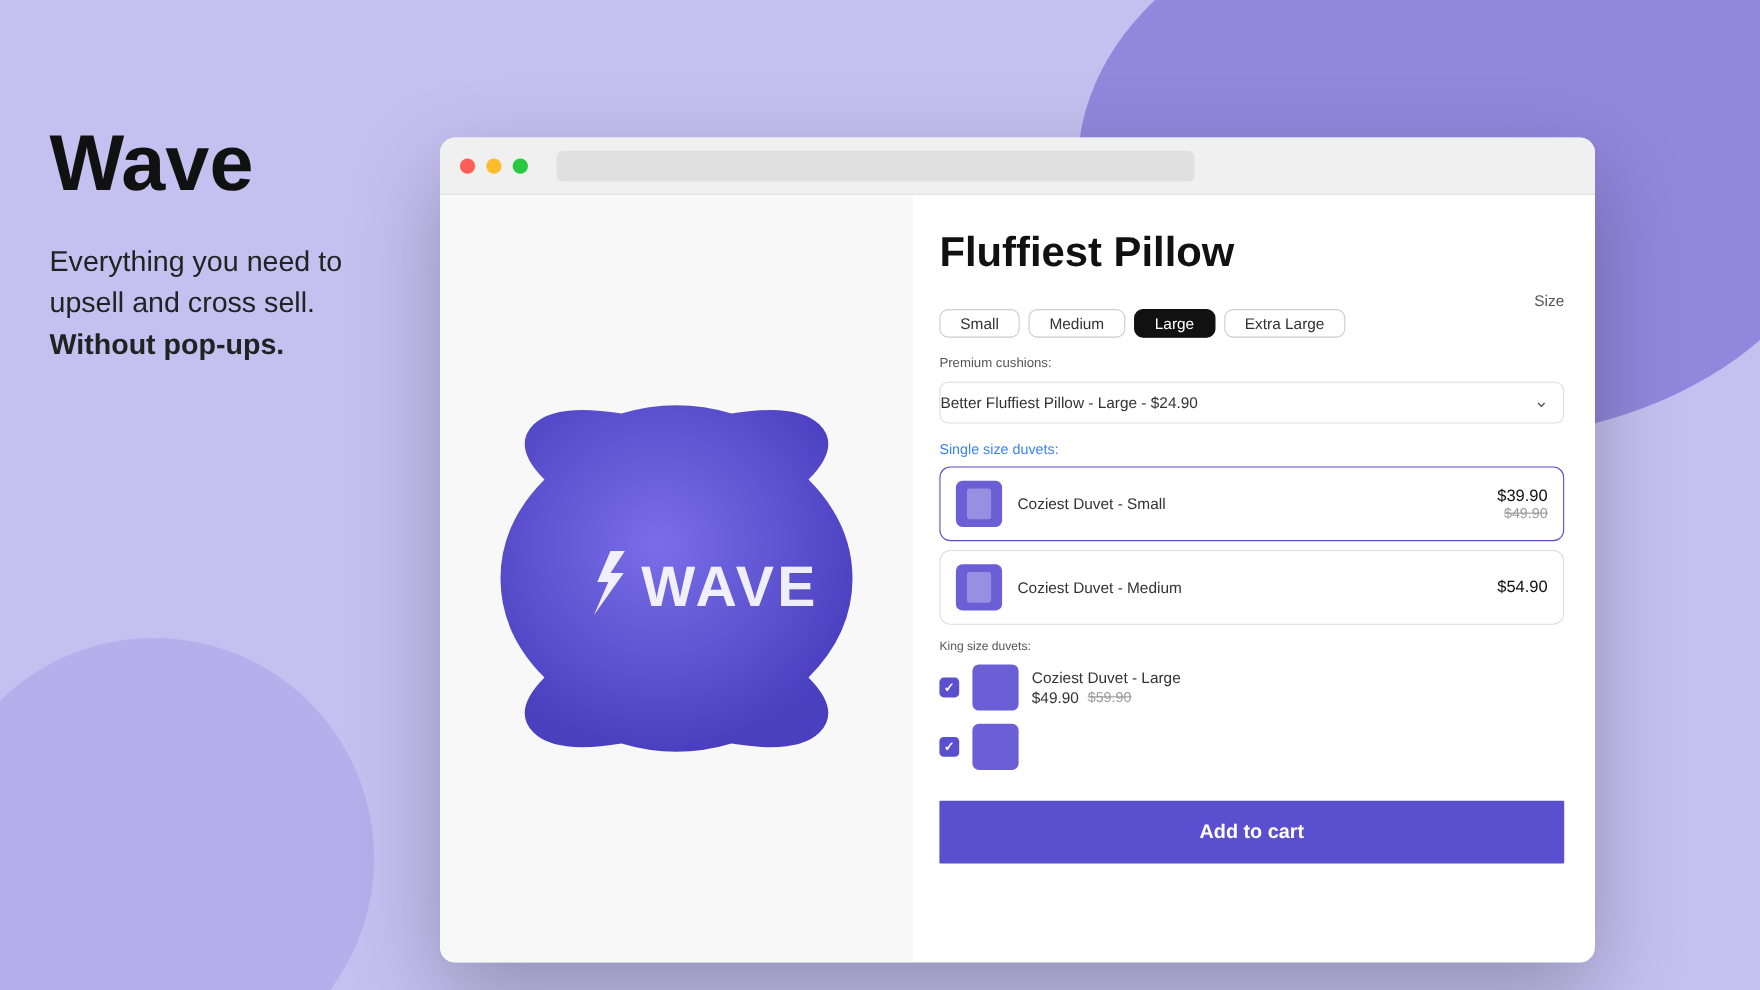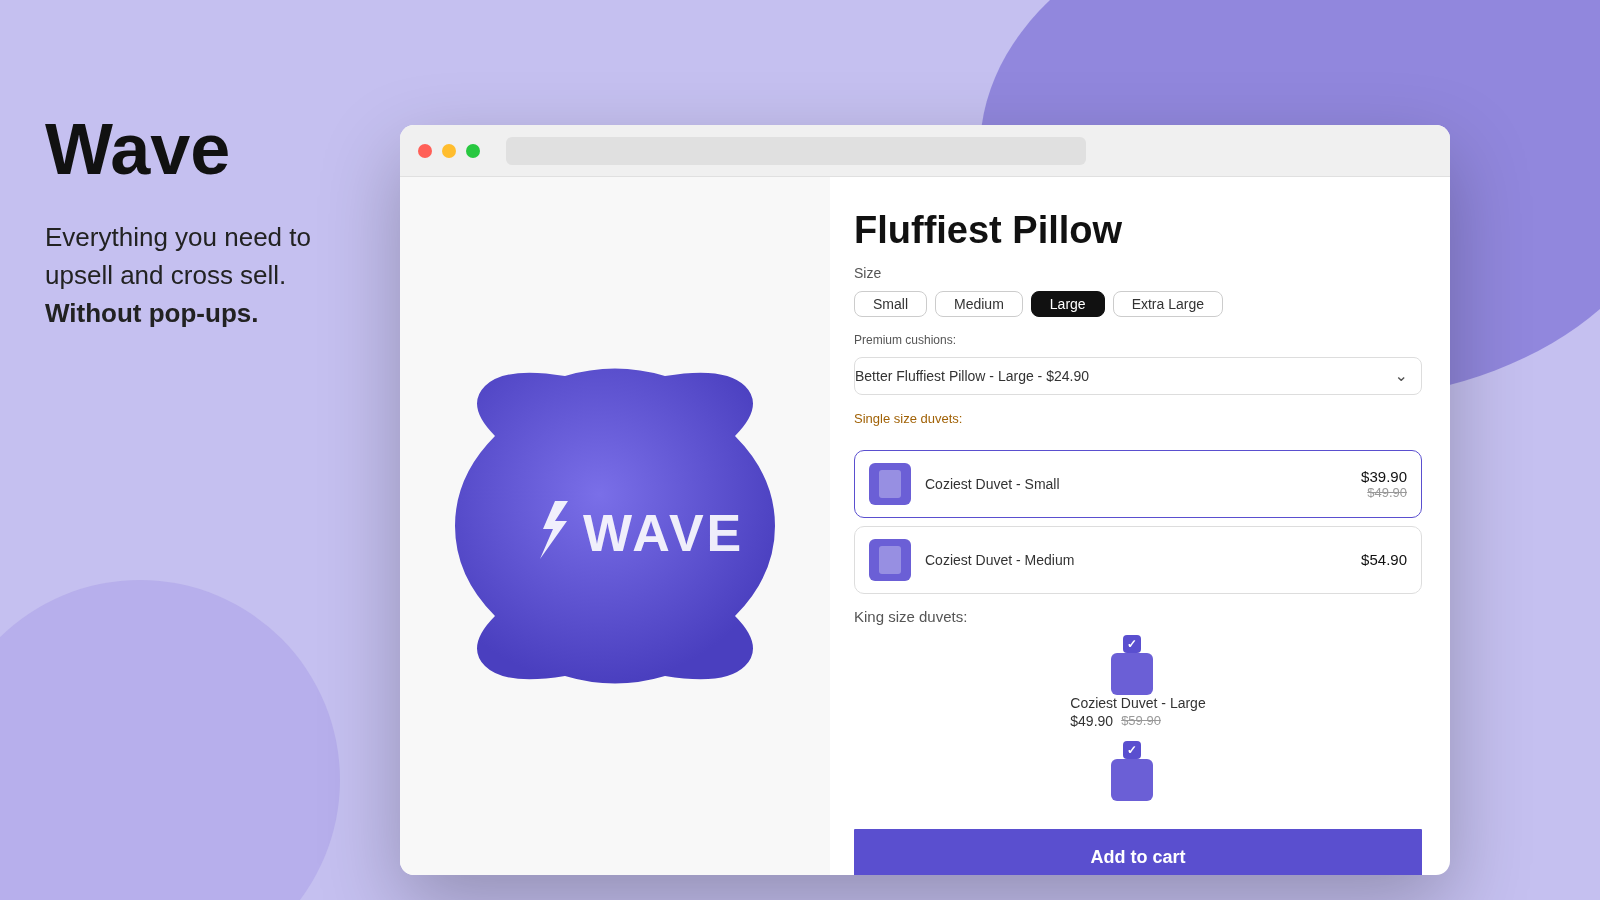--- a/index.html
+++ b/index.html
@@ -140,22 +140,22 @@
     }
     .product-price {
       font-size: 20px;
       color: #111;
       margin-bottom: 8px;
       font-weight: 400;
     }
     .section-label {
       font-size: 14px;
       color: #555;
-      margin-bottom: 10px;
       margin-top: 12px;
+      text-align: right;
     }
 
     
     .size-options {
       display: flex;
       gap: 8px;
       margin-bottom: 16px;
     }
     .size-btn {
       padding: 4px 18px;
@@ -206,22 +206,22 @@
       color: #555;
       font-size: 16px;
     }
 
     
     .duvet-section {
       margin-bottom: 14px;
     }
     .duvet-section-label {
       font-size: 13px;
-      color: #a16207;
-      margin-bottom: 24px;
+      color: #3b82f6;
+      margin-bottom: 8px;
     }
     .duvet-item {
       display: flex;
       align-items: center;
       padding: 12px 14px;
       border: 1.5px solid #ddd;
       border-radius: 10px;
       margin-bottom: 8px;
       cursor: pointer;
       background: #fff;
@@ -261,29 +261,28 @@
       color: #999;
       text-decoration: line-through;
       display: block;
     }
 
     
     .king-section {
       margin-bottom: 20px;
     }
     .king-section-label {
-      font-size: 15px;
+      font-size: 11px;
       color: #555;
       margin-bottom: 10px;
     }
     .king-item {
       display: flex;
       align-items: center;
       margin-bottom: 12px;
-      flex-direction: column;
     }
     .king-checkbox {
       width: 18px;
       height: 18px;
       background: #5a4fcf;
       border-radius: 4px;
       margin-right: 12px;
       flex-shrink: 0;
       display: flex;
       align-items: center;

